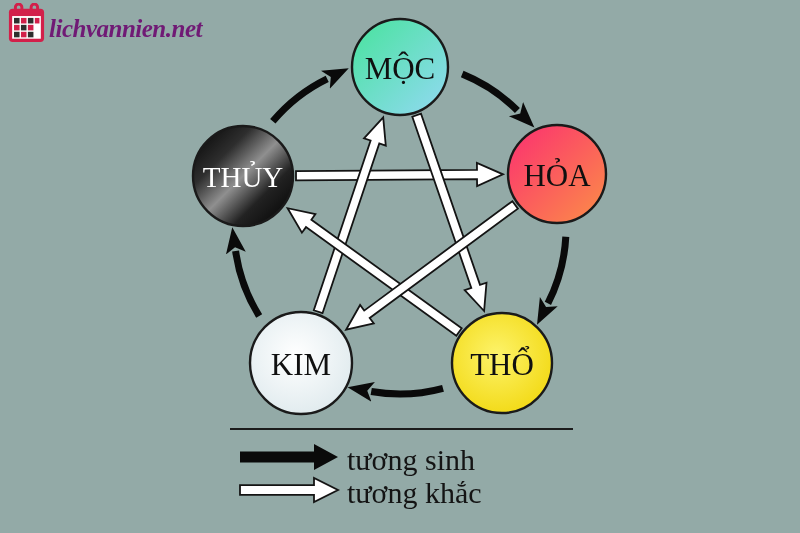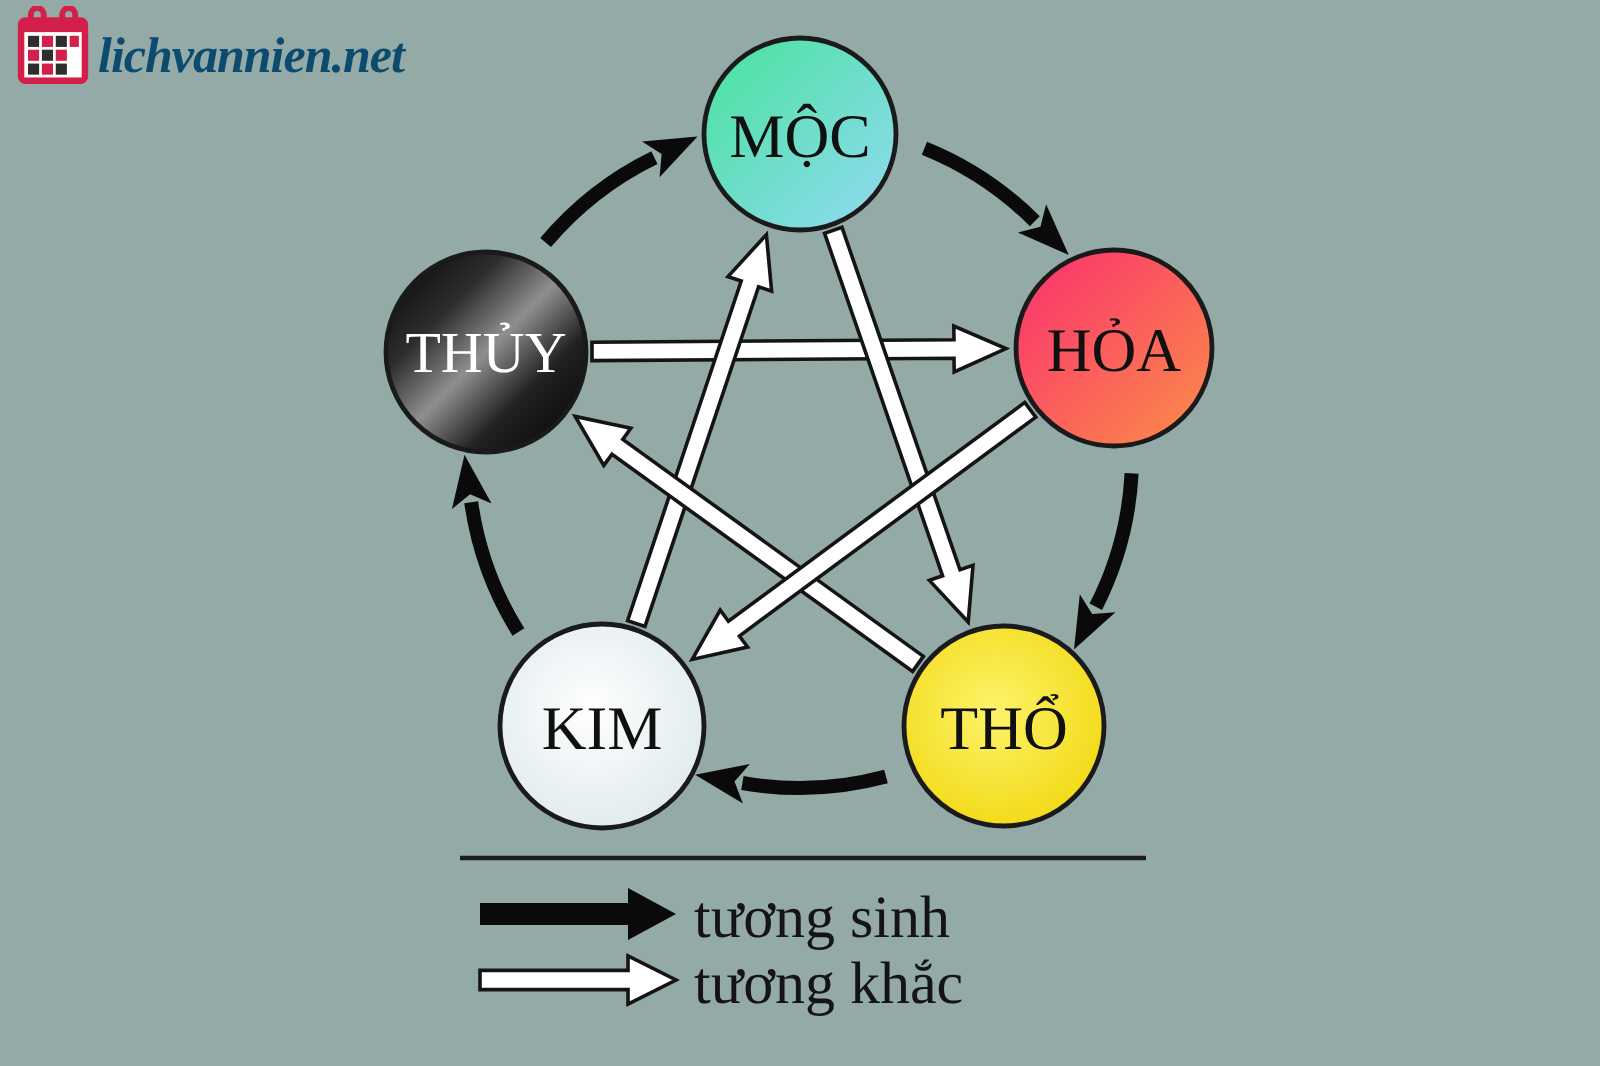--- a/index.html
+++ b/index.html
@@ -14,21 +14,21 @@
   .watermark{
     position:absolute;left:8px;top:5px;
     display:flex;align-items:center;gap:4px;
     z-index:5;
   }
   .cal-icon{display:block;margin-top:-2px;}
   .wm-text{
     font-family:"Liberation Serif", serif;
     font-style:italic;font-weight:bold;
     font-size:25px;line-height:1;
-    color:#0c4a6e;
+    color:#701a75;
     letter-spacing:-0.5px;
     padding-top:8px;
   }
   svg text{user-select:none;}
 </style>
 </head>
 <body>
 
 <div class="stage" id="stage" style="background: rgb(147, 170, 167);">
 

